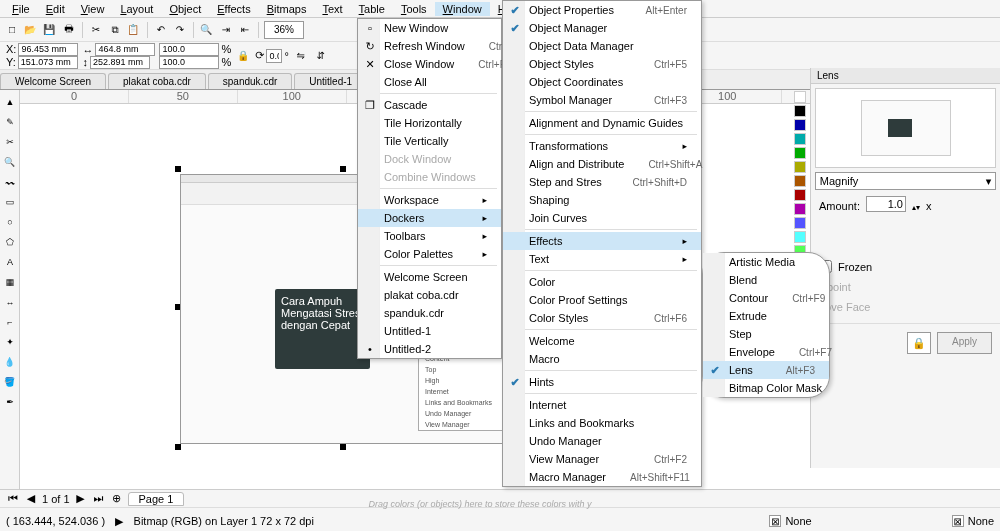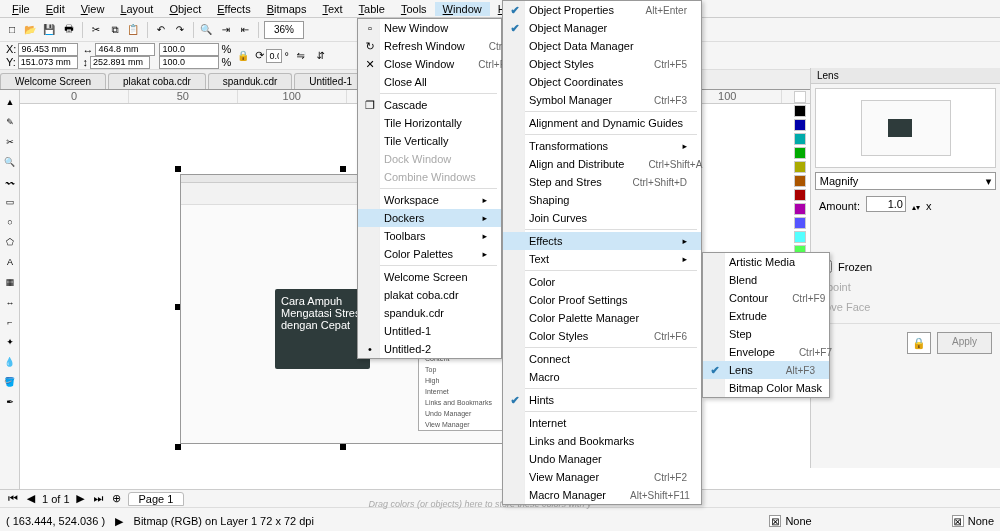--- a/index.html
+++ b/index.html
@@ -55,21 +55,21 @@
 .menu-row { display:flex; align-items:center; height:18px; padding:0 14px 0 26px; position:relative; font-size:11px; white-space:nowrap; }
 .menu-row.hl { background:#cde6f7; }
 .menu-row.disabled { color:#aaa; }
 .menu-sep { height:1px; background:#ddd; margin:2px 4px; }
 .menu-row .mk { position:absolute; left:4px; width:16px; text-align:center; }
 .menu-row .shortcut { margin-left:auto; color:#666; padding-left:24px; font-size:10px; }
 .menu-row .arrow { margin-left:auto; padding-left:24px; font-size:9px; }
 .menu-icon-col { position:absolute; left:0; top:0; bottom:0; width:22px; background:#f0f0f0; border-right:1px solid #eee; }
 #window-menu   { left:357px; top:18px;  width:145px; }
 #dockers-menu  { left:502px; top:0;     width:200px; }
-#effects-menu  { left:702px; top:252px; width:128px; }
+#effects-menu  { left:702px; top:252px; width:128px;border-radius:22px; }
 .check { color:#2a7ab0; font-weight:bold; }
 .palette-right { position:absolute; right:192px; top:90px; width:14px; height:370px; display:flex; flex-direction:column; }
 .palette-right div { width:12px; height:12px; border:1px solid #ccc; margin:1px 0; }
 .context-sub { position:absolute; left:398px; top:248px; width:100px; background:#fff; border:1px solid #aaa; z-index:50; }
 .context-sub div { font-size:7px; padding:2px 6px; color:#555; }
 </style>
 </head>
 <body>
 
 <div class="menubar" id="menubar">
@@ -428,29 +428,26 @@
         <span class="arrow">▸</span>
       </div>
       <div class="menu-sep"></div>
       <div class="menu-row">
         <span>Color</span>
       </div>
       <div class="menu-row">
         <span>Color Proof Settings</span>
       </div>
       <div class="menu-row">
-        <span>Color Palette Manager</span>
-      </div>
-      <div class="menu-row">
         <span>Color Styles</span>
         <span class="shortcut">Ctrl+F6</span>
       </div>
       <div class="menu-sep"></div>
       <div class="menu-row">
-        <span>Connect</span>
+        <span>Welcome</span>
       </div>
       <div class="menu-row">
         <span>Macro</span>
       </div>
       <div class="menu-sep"></div>
       <div class="menu-row">
         <span class="mk check">✔</span>
         <span>Hints</span>
       </div>
       <div class="menu-sep"></div>

